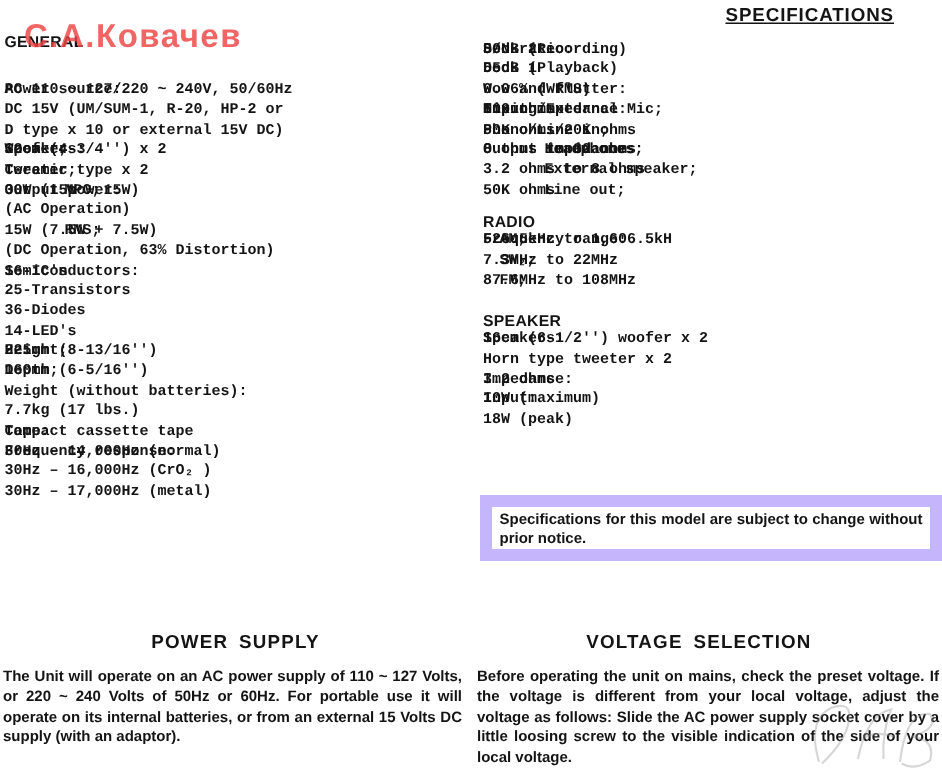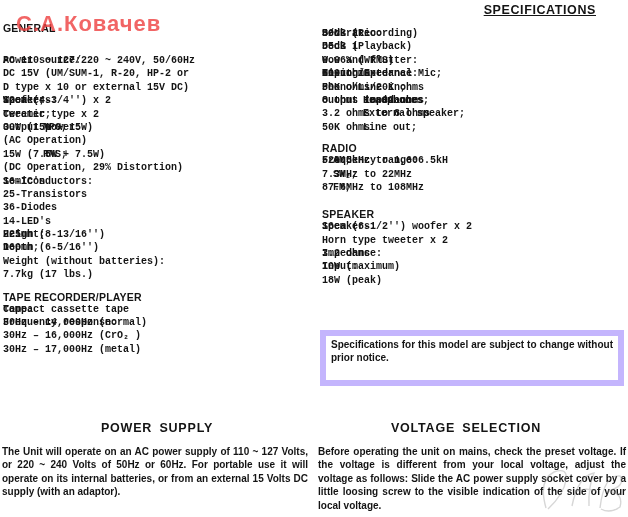--- a/index.html
+++ b/index.html
@@ -24,21 +24,21 @@
   .row span{position:absolute;top:0;left:0;white-space:nowrap;}
   
   .s1{left:62px;}  .s2{left:69px;}
   .v1{left:112px;} .v1m{left:117px;padding-left:40px;} .v1b{left:110px;} .v2{left:154px;}
   
   .rs1{left:54px;} .rs2{left:90px;} .rs3{left:108px;padding-left:41px;}
   .rv1{left:108px;} .rv2{left:190px;}
   .rsr{left:106px;padding-left:11px;} .rvr{left:138px;}
   .note{
     position:absolute;left:320px;top:330px;width:282px;
-    border:6px solid #c4b5fd;padding:3px 5px 16px;
+    border:8px solid #c4b5fd;padding:3px 5px 0;
     font-size:10px;font-weight:bold;line-height:12.6px;text-align:justify;
   }
   .bottom-head{
     position:absolute;top:421px;font-size:12.5px;font-weight:bold;
     letter-spacing:.8px;text-align:center;word-spacing:3px;
   }
   .ps-head{left:0;width:314px;}
   .vs-head{left:314px;width:304px;}
   .para{
     position:absolute;top:445px;font-size:10px;font-weight:bold;
@@ -89,21 +89,21 @@
         <span class="v2">30W (15W + 15W)</span>
       </div>
     <div class="row">
         <span class="v2">(AC Operation)</span>
       </div>
     <div class="row">
         <span class="v1m">RMS;</span>
         <span class="v2">15W (7.5W + 7.5W)</span>
       </div>
     <div class="row">
-        <span class="v2">(DC Operation, 29% Distortion)</span>
+        <span class="v2">(DC Operation, 63% Distortion)</span>
       </div>
     <div class="row">
         <span class="lab">Semiconductors:</span>
         <span class="v1">16-IC's</span>
       </div>
     <div class="row">
         <span class="v1">25-Transistors</span>
       </div>
     <div class="row">
         <span class="v1">36-Diodes</span>
@@ -119,21 +119,20 @@
         <span class="s2">Depth;</span>
         <span class="v1b">160mm (6-5/16'')</span>
       </div>
     <div class="row">
         <span class="lab">Weight (without batteries):</span>
       </div>
     <div class="row">
         <span class="v1b">7.7kg (17 lbs.)</span>
       </div>
 
-    <div class="sec m-tape">TAPE RECORDER/PLAYER</div>
 
     <div class="row">
         <span class="lab">Tape:</span>
         <span class="v1">Compact cassette tape</span>
       </div>
     <div class="row">
         <span class="lab">Frequency response:</span>
         <span class="v1">30Hz – 14,000Hz (normal)</span>
       </div>
     <div class="row">

